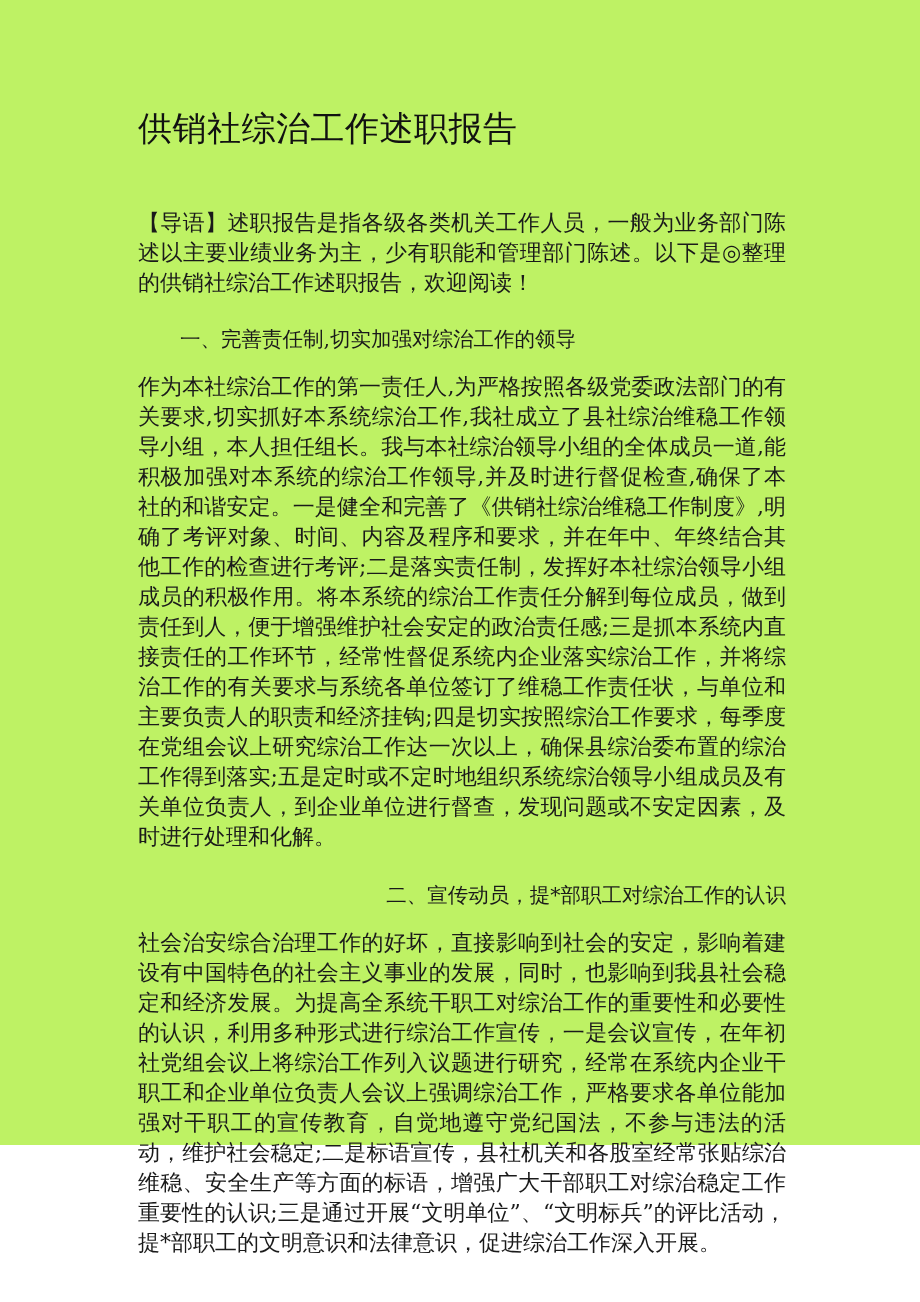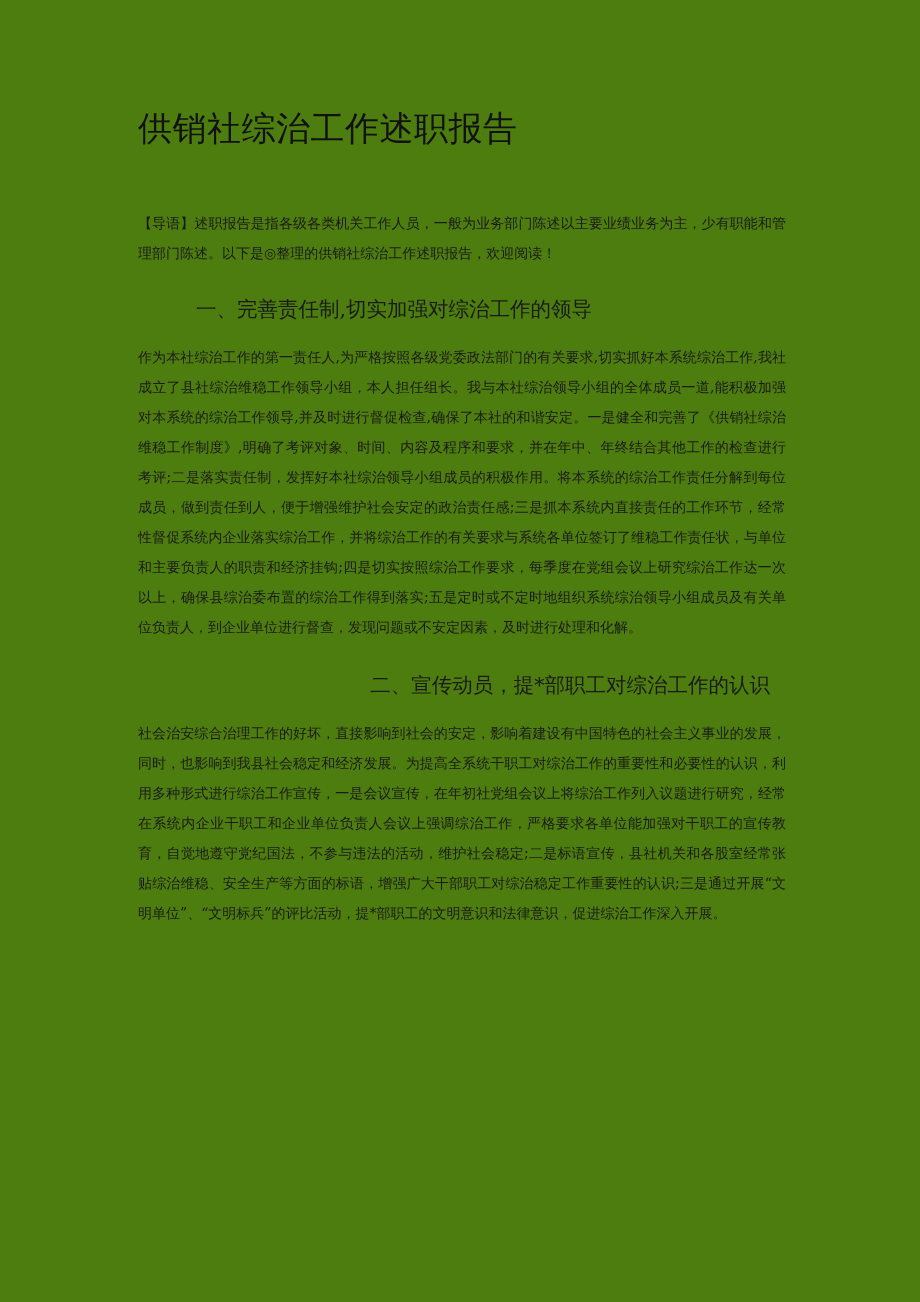--- a/index.html
+++ b/index.html
@@ -11,63 +11,63 @@
     width: 920px;
     height: 1302px;
     overflow: hidden;
     font-family: "DejaVu Serif", "Liberation Serif", serif;
     color: #000000;
     -webkit-font-smoothing: antialiased;
   }
   .page {
     position: relative;
     width: 920px;
-    height: 1302px;
-    background: #4d7c0f;
+    height: 1145px;
+    background: #bef264;
     box-sizing: border-box;
     padding: 0;
   }
   .content {
     position: absolute;
     left: 138px;
     top: 0;
     width: 648px;
   }
   .doc-title {
     font-size: 34px;
     line-height: 44px;
     font-weight: 400;
     color: #111111;
     margin: 0;
     padding-top: 106px;
     letter-spacing: 0.5px;
     font-family: "DejaVu Serif", "Liberation Serif", serif;
   }
   .para {
-    font-size: 14px;
+    font-size: 22px;
     line-height: 30px;
     margin: 0;
     text-align: justify;
     text-justify: inter-ideograph;
     color: #1a1a1a;
     word-break: break-all;
   }
   .para-intro {
     margin-top: 58px;
   }
   .para-body {
     margin-top: 23px;
   }
   .para-long {
     margin-top: 18px;
   }
   .heading {
     font-size: 20.5px;
     line-height: 30px;
-    margin: 16px;
+    margin: 0;
     margin-top: 26px;
     text-indent: 42px;
     color: #1a1a1a;
     font-weight: 400;
   }
   .heading-gap {
     margin-top: 28px;
     text-align: right;
   }
 </style>

